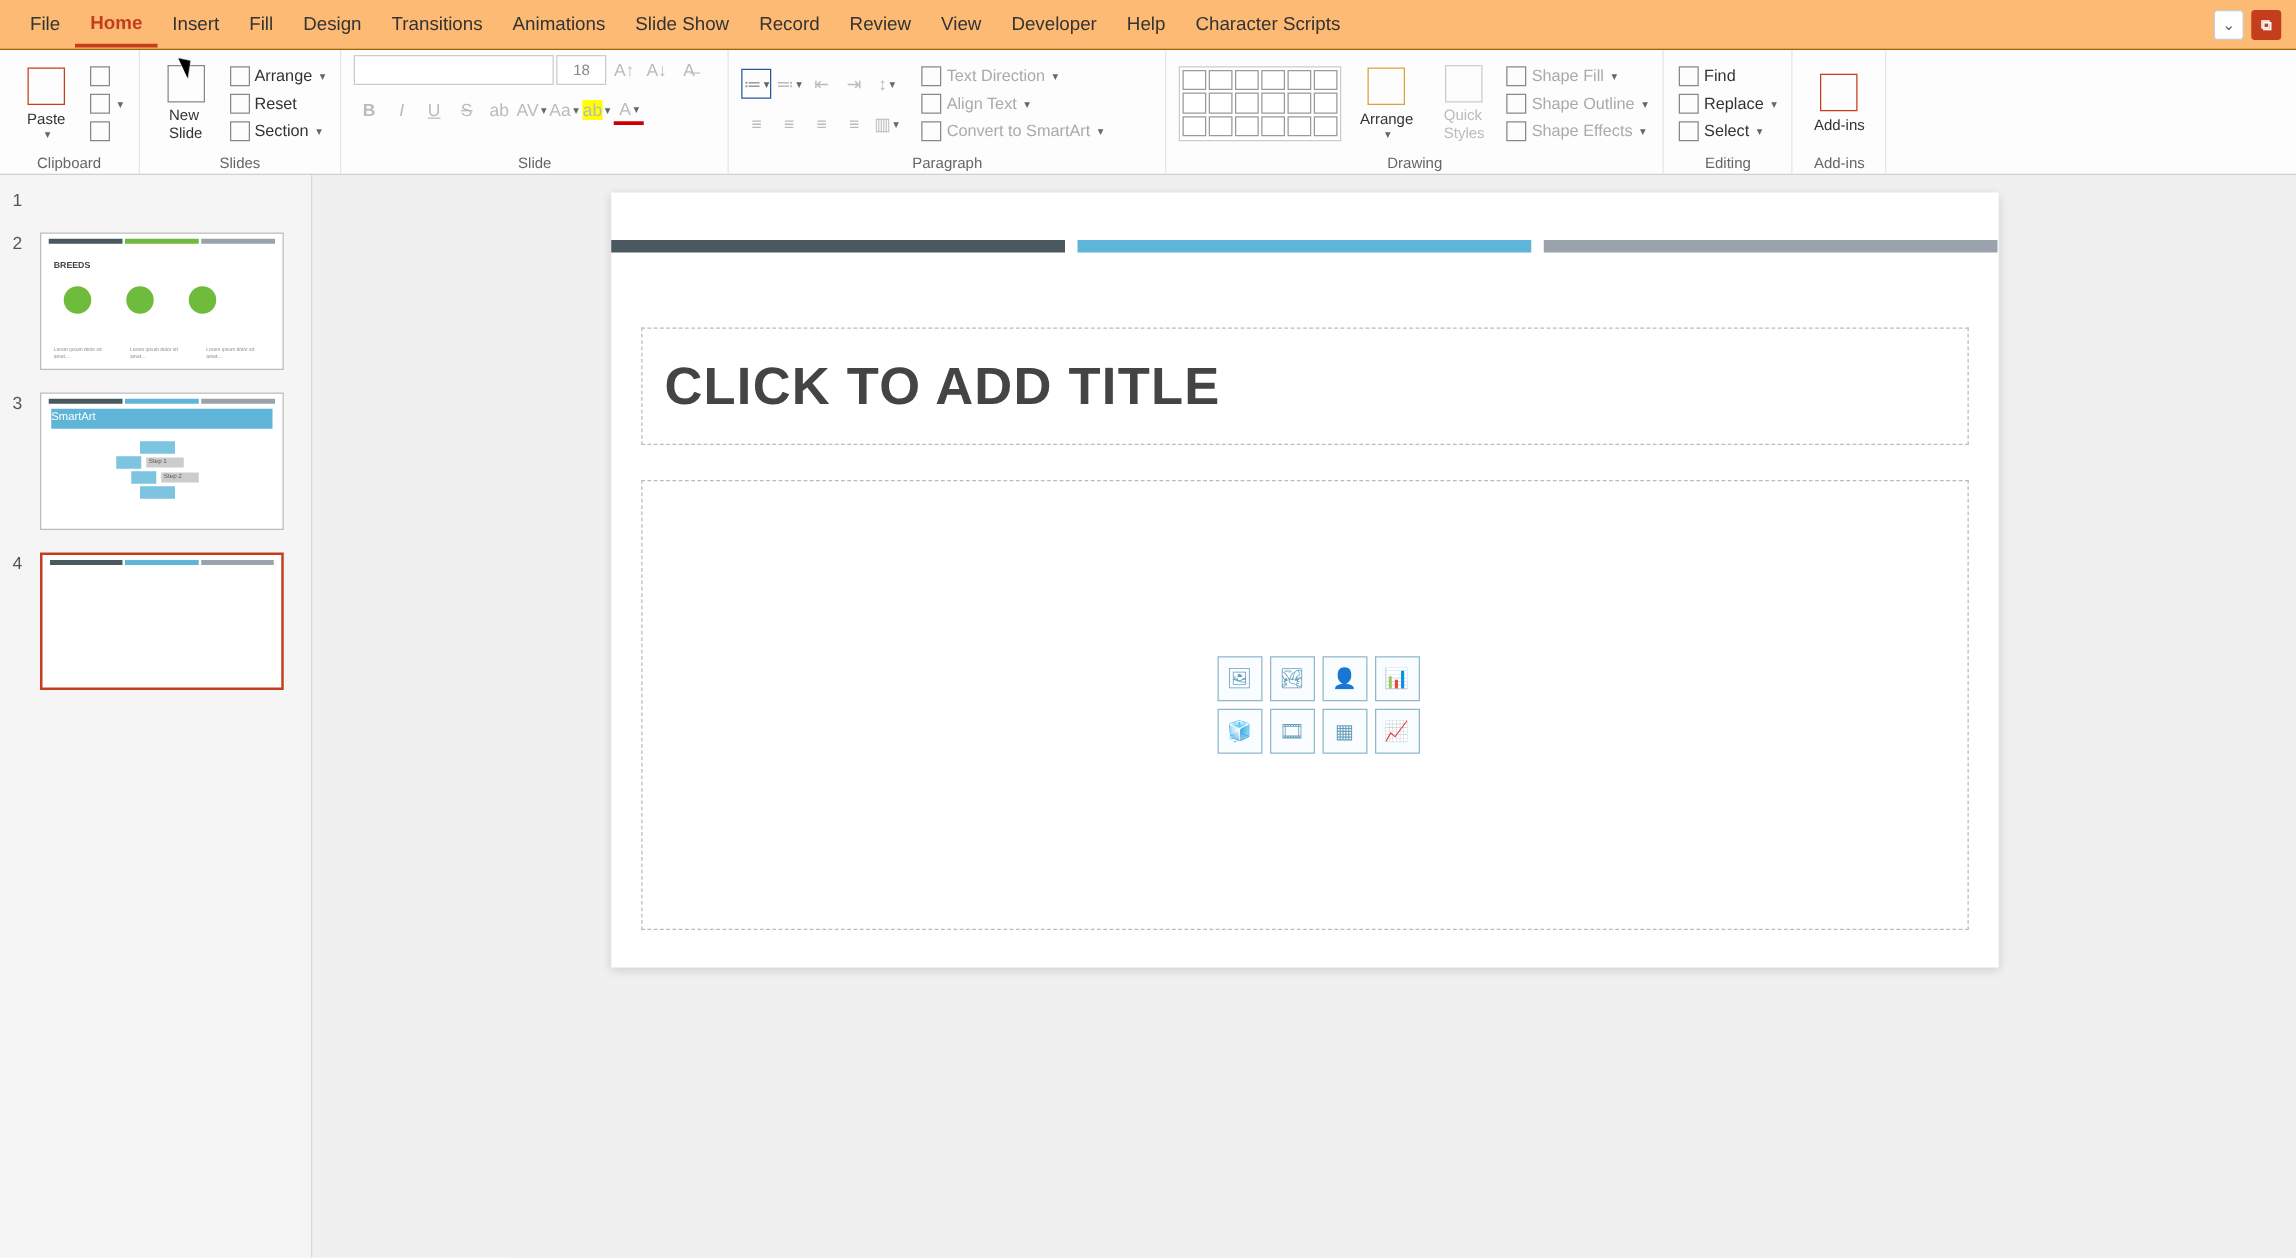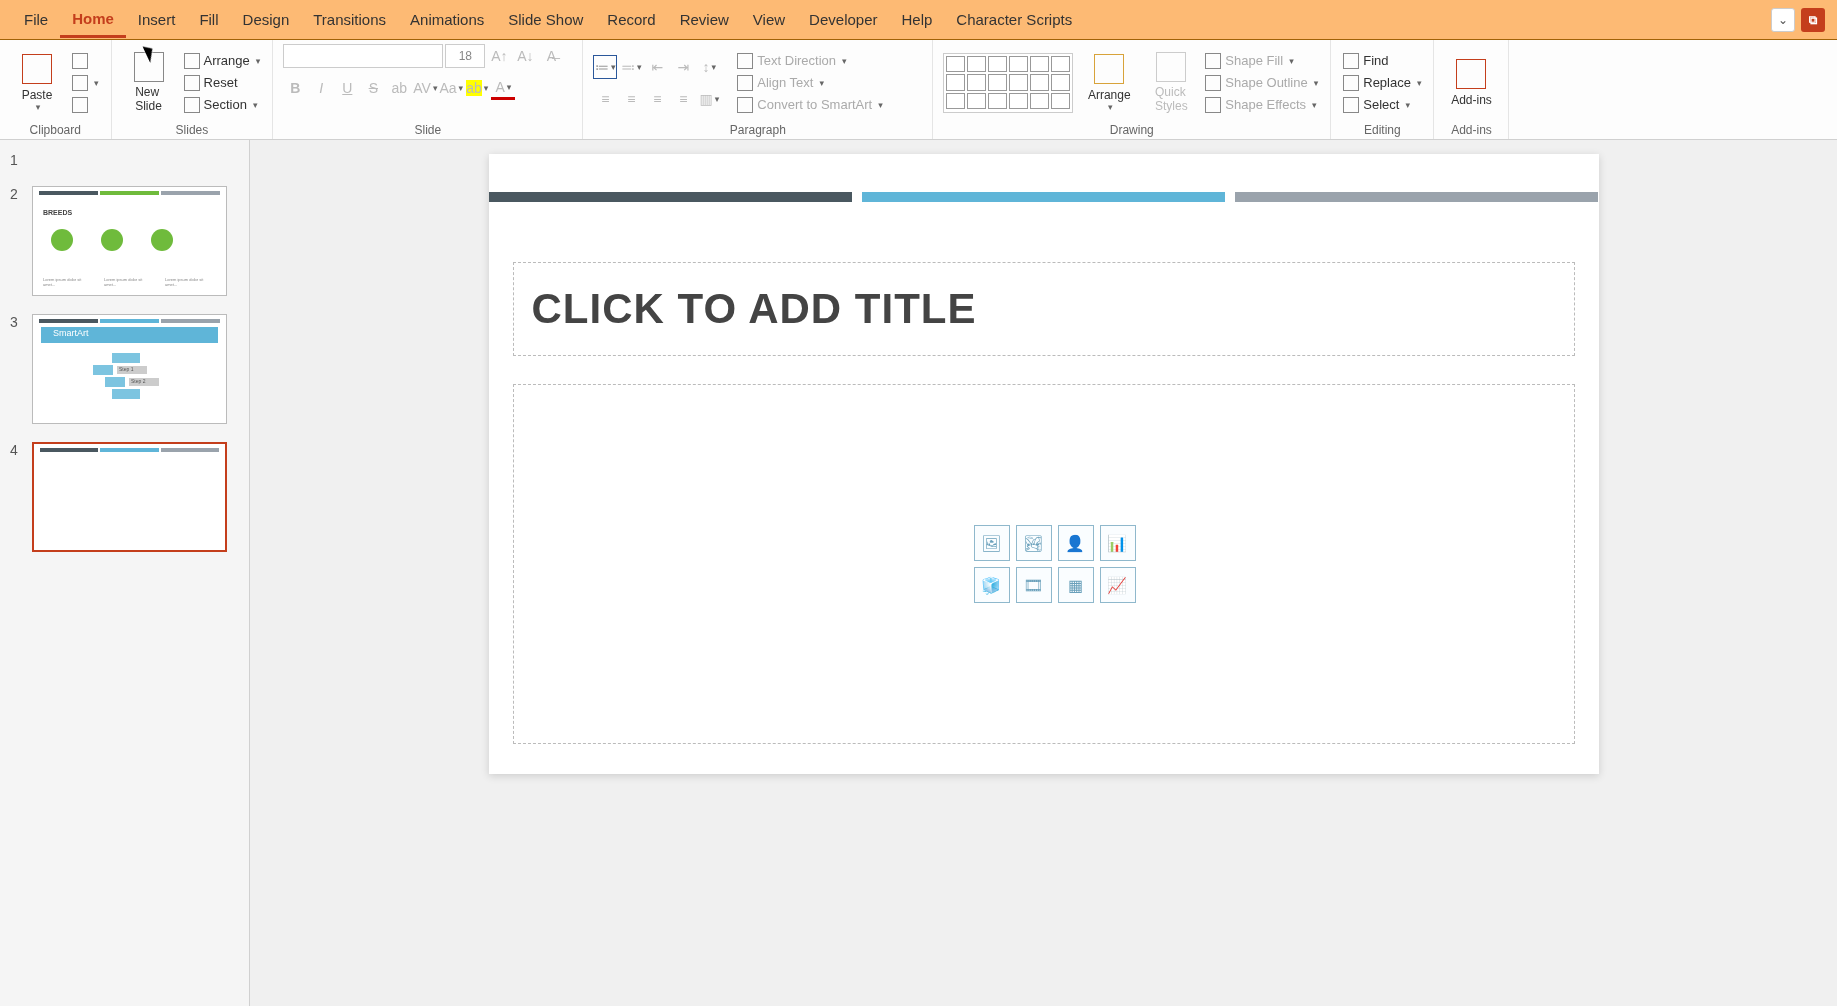--- a/index.html
+++ b/index.html
@@ -320,21 +320,21 @@
     </div>
 
     <div class="thumb-row">
       <div class="thumb-num">3</div>
       <div class="thumb">
         <div class="bar3">
             <span style="background:#4a5860"></span>
             <span style="background:#5fb5d8"></span>
             <span style="background:#9aa3ac"></span>
           </div>
-        <div style="position:absolute; top:12px; left:8px; right:8px; height:16px; background:#5fb5d8; color:#fff; font-size:9px; padding:1px 12px">SmartArt</div>
+        <div style="position:absolute; top:12px; left:8px; right:8px; height:16px; background:#5fb5d8; color:#fff; font-size:9px; padding:1px 0">SmartArt</div>
         <div style="position:absolute; top:36px; left:60px;">
           <div style="width:28px;height:10px;background:#7cc4e0;margin:2px auto"></div>
           <div style="display:flex;gap:4px;align-items:center">
               <div style="width:20px;height:10px;background:#7cc4e0"></div>
               <div style="width:30px;height:8px;background:#ccc;font-size:5px;color:#555;padding:0 2px">Step 1</div>
             </div>
           <div style="display:flex;gap:4px;align-items:center;margin-top:2px">
               <div style="width:20px;height:10px;background:#7cc4e0;margin-left:12px"></div>
               <div style="width:30px;height:8px;background:#ccc;font-size:5px;color:#555;padding:0 2px">Step 2</div>
             </div>

